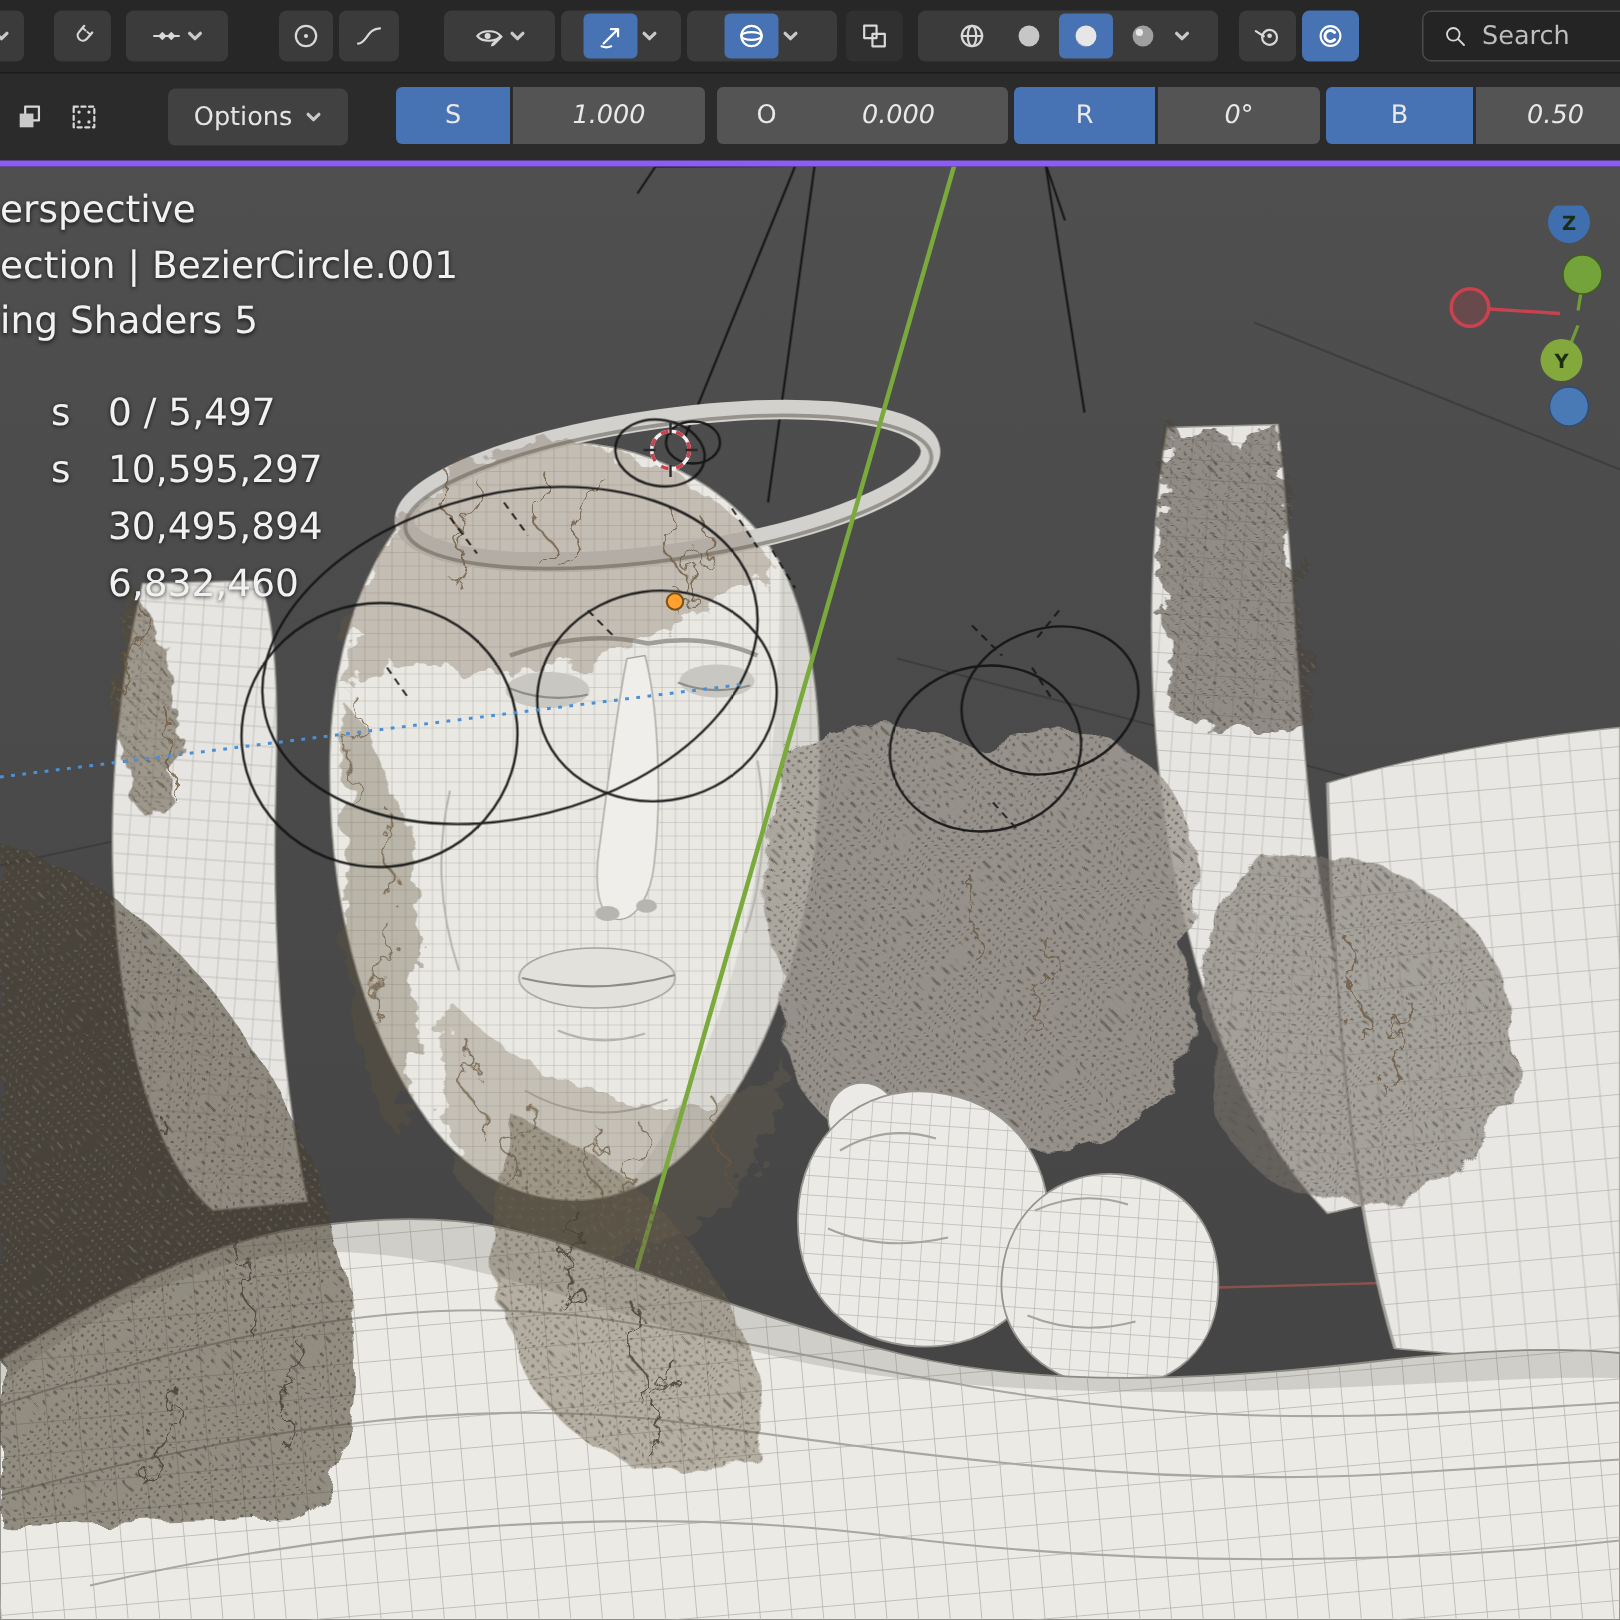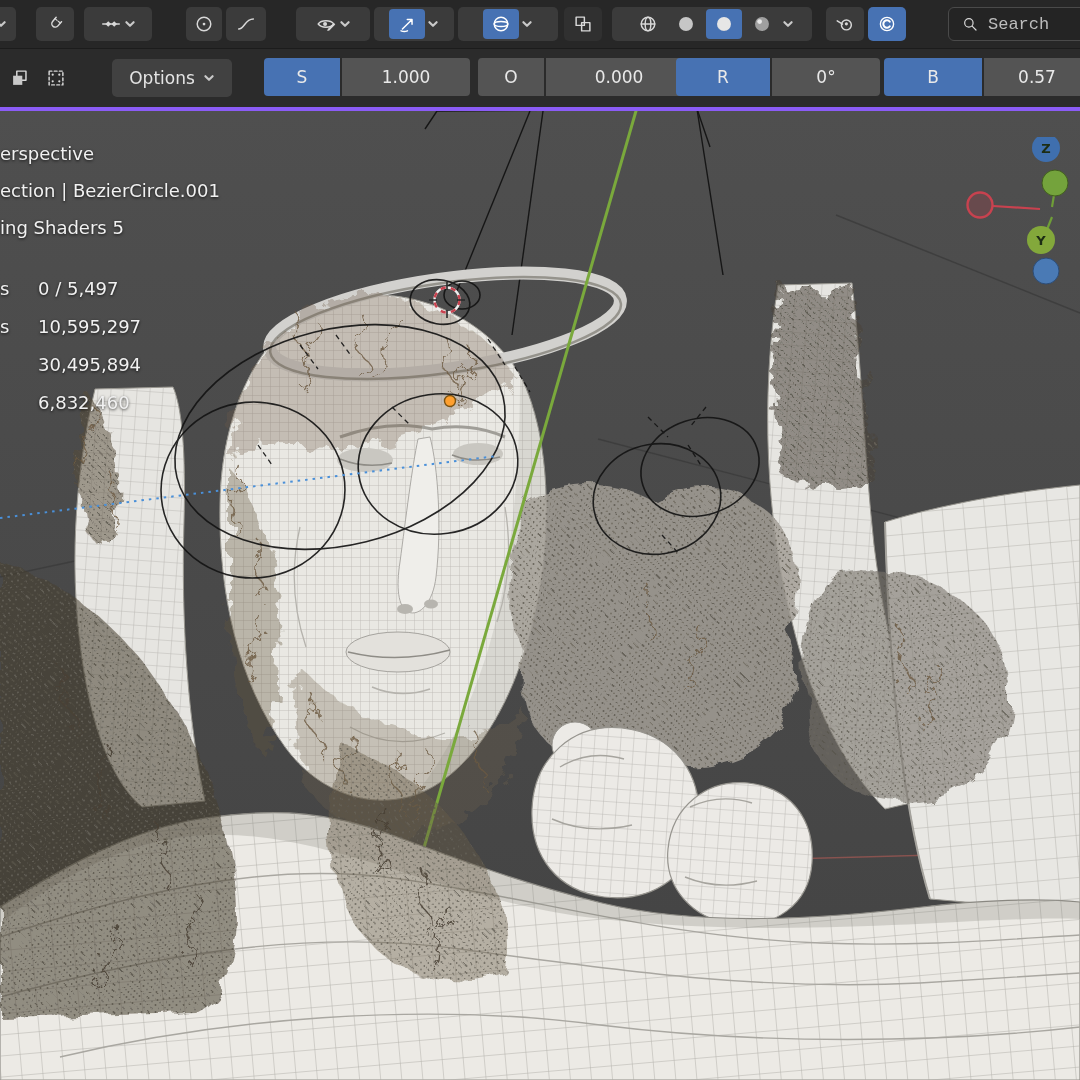--- a/index.html
+++ b/index.html
@@ -5,21 +5,21 @@
   html,body{margin:0;padding:0;}
   body{
     width:1080px;height:1080px;overflow:hidden;position:relative;
     background:#454545;
     font-family:"DejaVu Sans","Liberation Sans",sans-serif;
     -webkit-font-smoothing:antialiased;
   }
   
   .header-bar{
     position:absolute;top:0;left:0;width:1080px;height:48px;
-    background:#272727;border-bottom:1px solid #1c1c1c;z-index:30;font-family:Liberation Mono, monospace;
+    background:#272727;border-bottom:1px solid #1c1c1c;z-index:30;
   }
   .hbtn,.hgroup{
     position:absolute;top:7px;height:34px;display:flex;align-items:center;
     background:#3b3b3b;border-radius:5px;justify-content:center;
   }
   .hgroup{padding:0 4px;gap:2px;}
   .bluesq{
     width:36px;height:30px;border-radius:4px;background:#4772b3;
     display:flex;align-items:center;justify-content:center;
   }
@@ -47,35 +47,35 @@
   .options-btn{
     position:absolute;top:11px;left:112px;width:120px;height:38px;
     background:#414141;border-radius:5px;display:flex;align-items:center;
     justify-content:center;gap:8px;color:#e4e4e4;font-size:17px;
   }
   .fcell{
     position:absolute;top:10px;height:38px;display:flex;align-items:center;
     justify-content:center;font-size:17px;color:#e9e9e9;
   }
   .fcell.lab{border-radius:4px 0 0 4px;}
-  .fcell.val{border-radius:0 4px 4px 0;}
+  .fcell.val{border-radius:0 4px 4px 0;font-style:italic;}
   .fblue{background:#4772b3;}
   .fgray{background:#545454;}
   
   .viewport{
     position:absolute;top:107px;left:0;width:1080px;height:973px;
     background:linear-gradient(#4e4e4e,#444444);overflow:hidden;
   }
   #scene{position:absolute;top:0;left:0;}
   .vp-overlay{
-    position:absolute;top:28px;left:0;z-index:10;color:#f1f1f1;
-    font-size:18px;line-height:37px;text-shadow:0 1px 3px rgba(0,0,0,.75);
+    position:absolute;top:14px;left:0;z-index:10;color:#f1f1f1;
+    font-size:25px;line-height:37px;text-shadow:0 1px 3px rgba(0,0,0,.75);
     pointer-events:none;white-space:nowrap;
   }
-  .stats{margin-top:24px;}
+  .stats{margin-top:24px;padding-left:34px;}
   .srow{line-height:38px;}
   .sfrag{display:inline-block;min-width:18px;margin-right:20px;}
   .nav-gizmo{position:absolute;top:30px;left:958px;z-index:11;}
   .gz-label{font-size:13px;font-weight:bold;fill:#1d2d14;}
 </style>
 </head>
 <body>
 
 <div class="header-bar">
 
@@ -242,36 +242,36 @@
   <div class="fcell lab fblue" style="left:264px;width:76px">
     <span>S</span>
   </div>
   <div class="fcell val fgray" style="left:342px;width:128px">
     <span>1.000</span>
   </div>
 
   <div class="fcell lab fgray" style="left:478px;width:66px">
     <span>O</span>
   </div>
-  <div class="fcell val fgray" style="left:546px;width:146px">
+  <div class="fcell val fgray" style="left:526px;width:146px">
     <span>0.000</span>
   </div>
 
   <div class="fcell lab fblue" style="left:676px;width:94px">
     <span>R</span>
   </div>
   <div class="fcell val fgray" style="left:772px;width:108px">
     <span>0°</span>
   </div>
 
   <div class="fcell lab fblue" style="left:884px;width:98px">
     <span>B</span>
   </div>
   <div class="fcell val fgray" style="left:984px;width:106px">
-    <span>0.57</span>
+    <span>0.50</span>
   </div>
 </div>
 
 <div class="viewport">
 
 <svg id="scene" width="1080" height="973" viewBox="0 0 1080 973">
   <defs>
     <linearGradient id="bgGrad" x1="0" y1="0" x2="0" y2="1">
       <stop offset="0" stop-color="#4f4f4f"></stop>
           <stop offset="1" stop-color="#434343"></stop>

